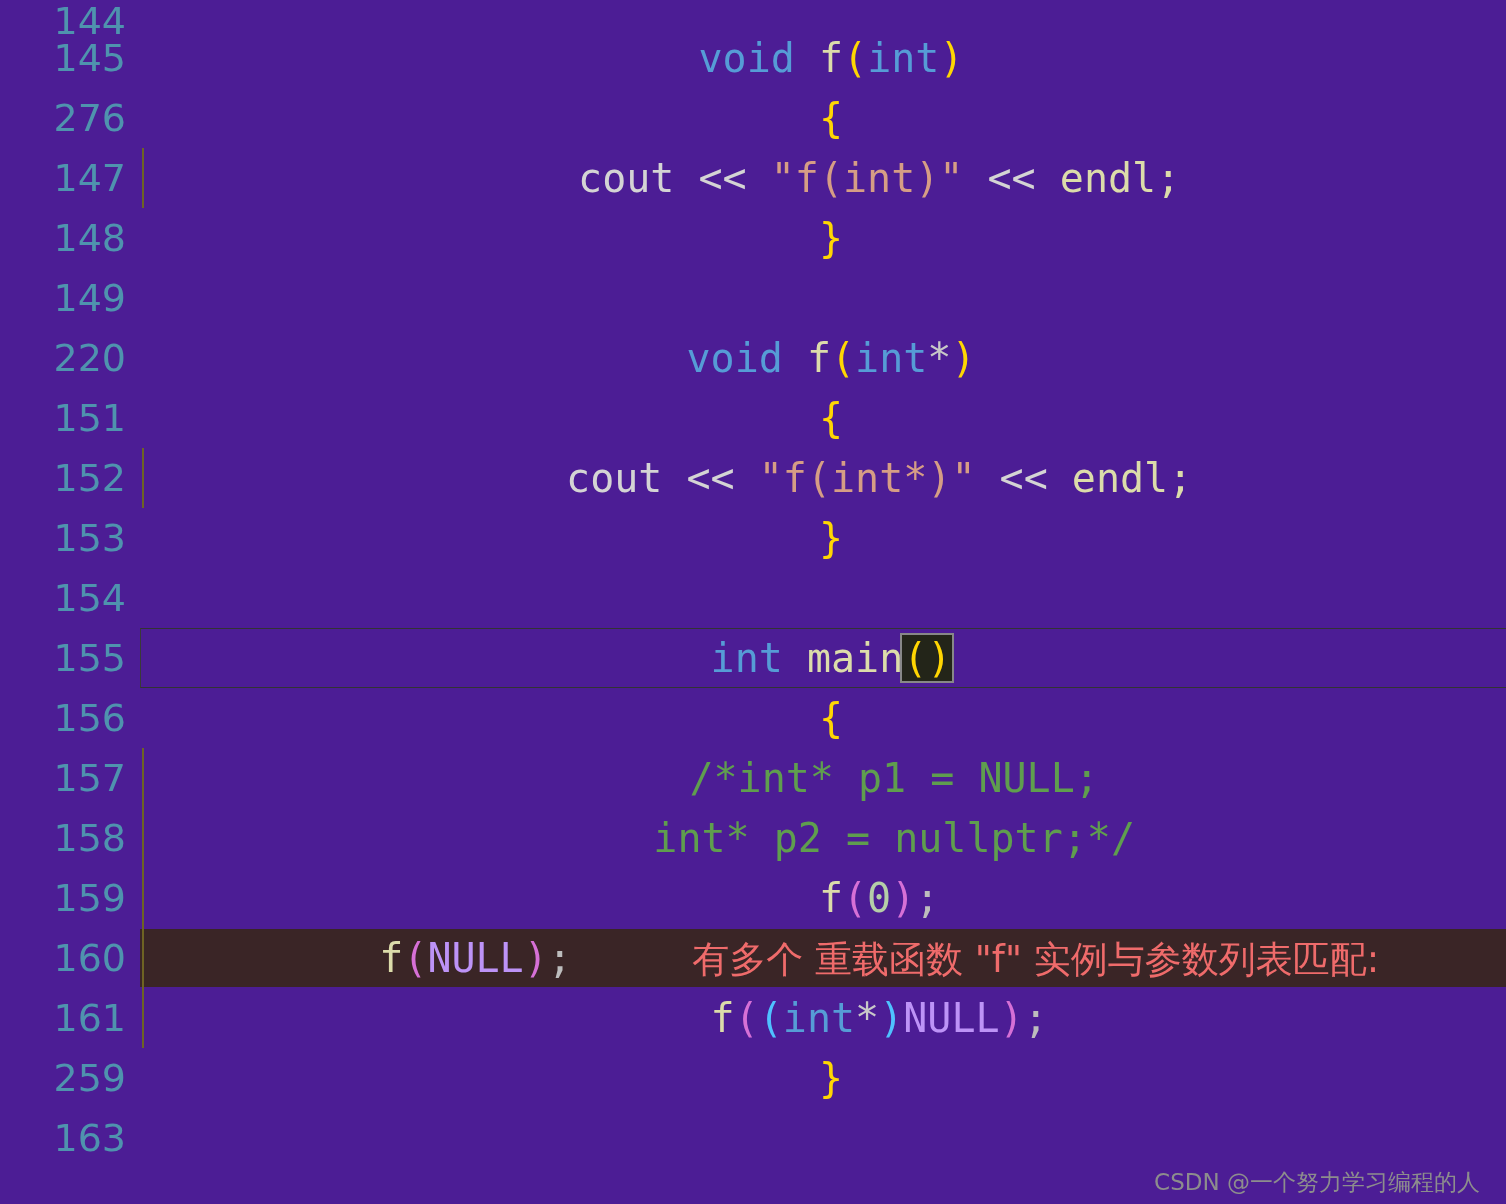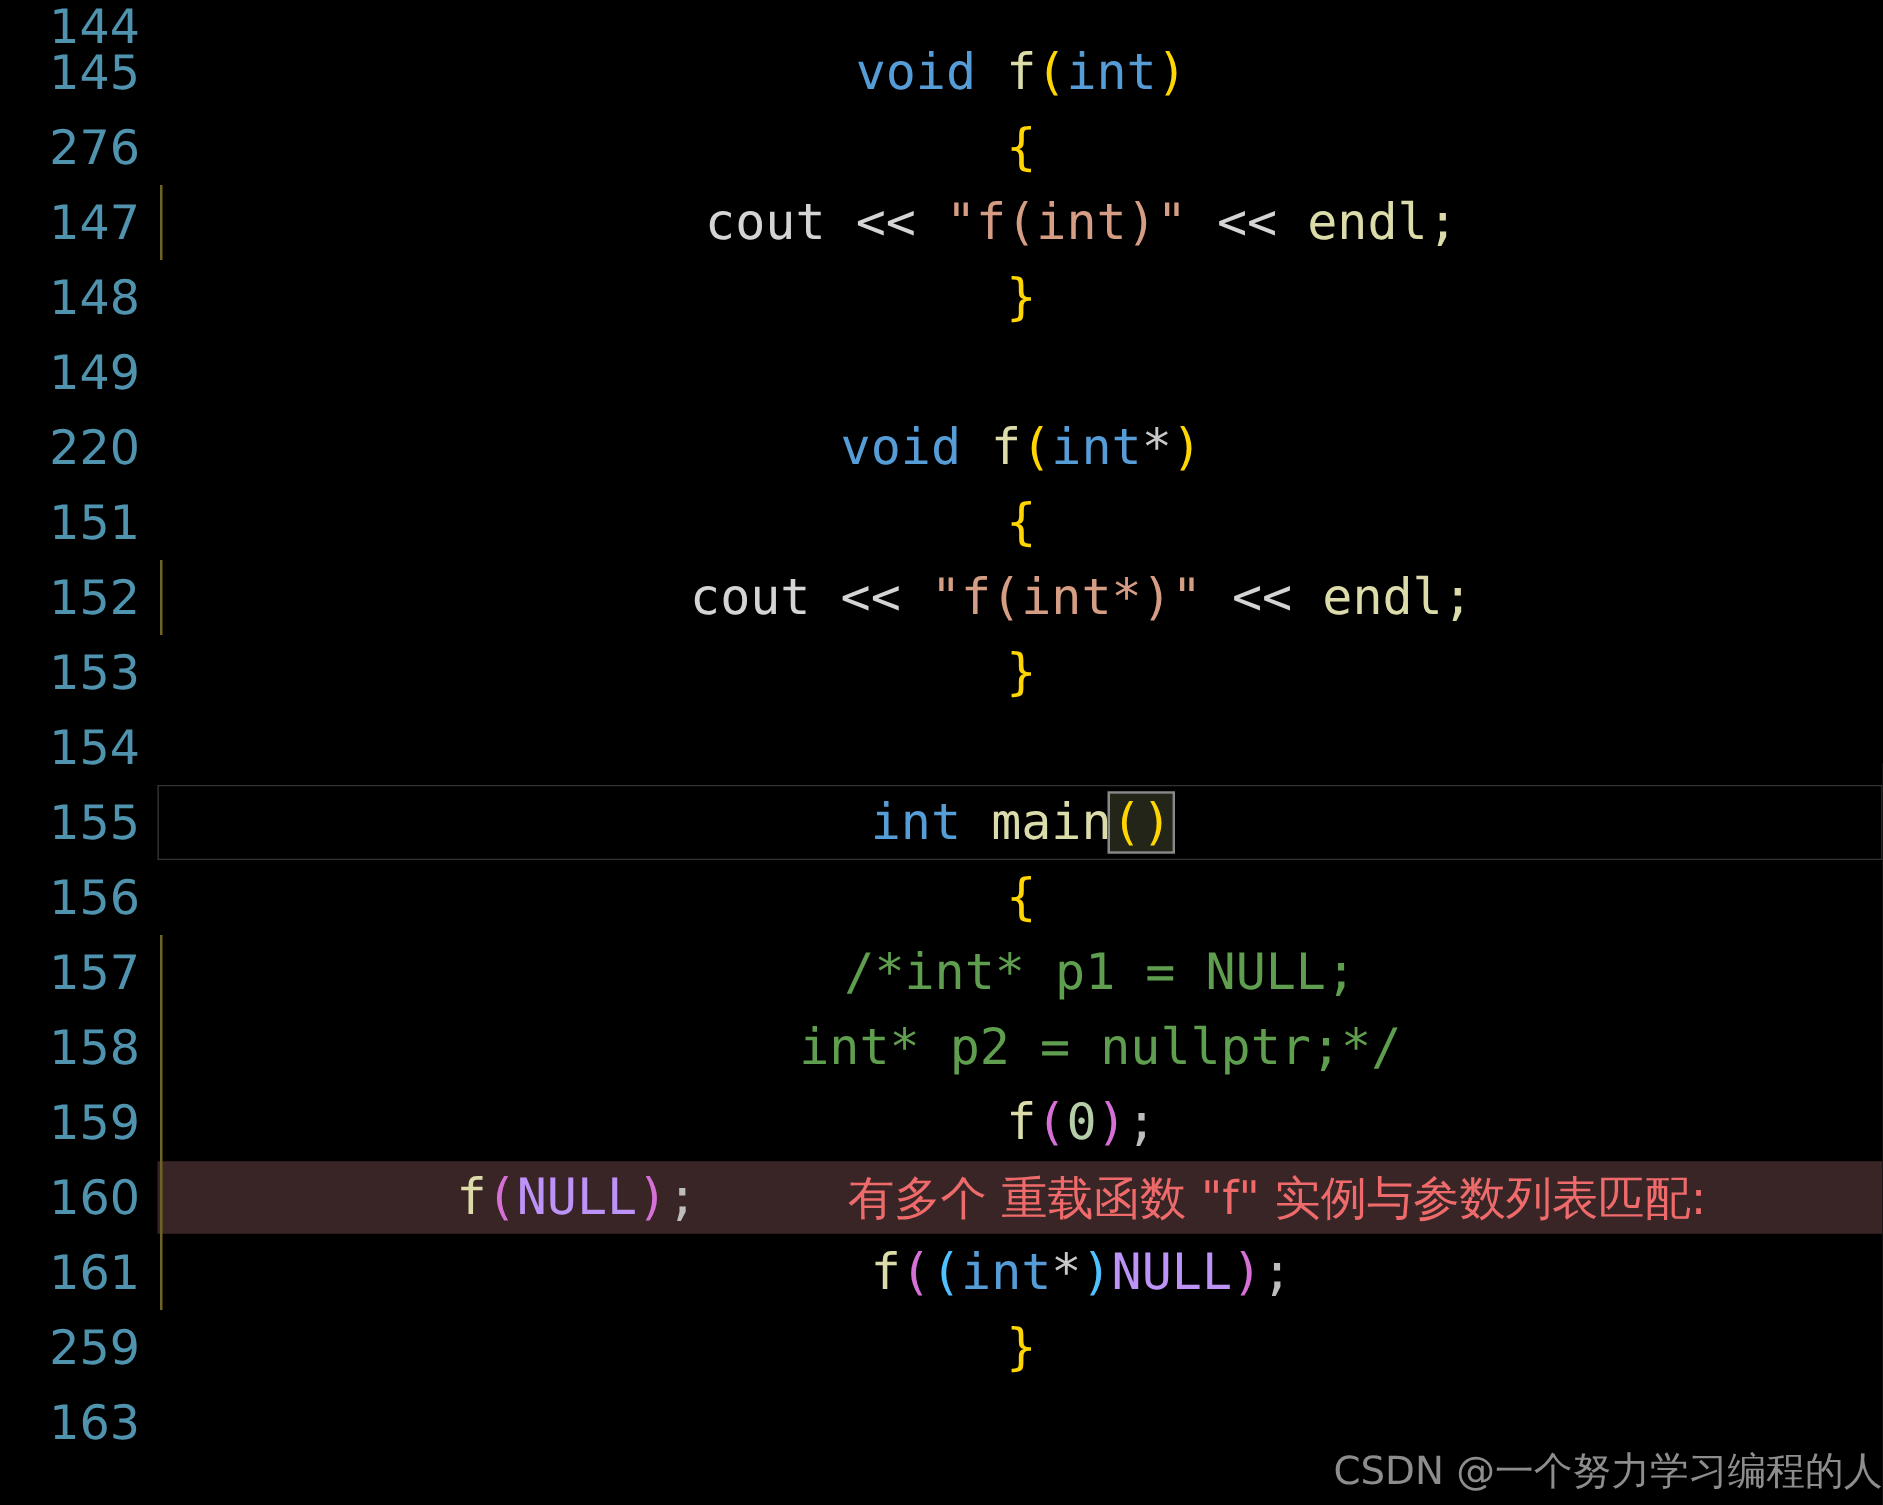--- a/index.html
+++ b/index.html
@@ -11,21 +11,22 @@
   body {
     width: 1506px; height: 1204px;
     overflow: hidden;
     font-family: "DejaVu Sans Mono", "Liberation Mono", monospace;
   }
 
   #editor {
     position: relative;
     width: 1506px;
     height: 1204px;
-    background: #000000;
+    background: #4c1d95;
+    padding-left: 14px;
   }
 
   
   .row {
     position: relative;
     height: 60px;
     width: 1506px;
     display: flex;
     align-items: center;
   }
@@ -118,24 +119,24 @@
 
   .err-msg {
     color: #ef6b6b;
     font-family: "DejaVu Sans", "Liberation Sans", sans-serif;
     font-size: 37px;
   }
 
   
   .watermark {
     position: absolute;
-    right: 0;
+    right: 26px;
     bottom: 6px;
     color: #8d8d8d;
-    font-size: 31px;
+    font-size: 23px;
     font-family: "DejaVu Sans", "Liberation Sans", sans-serif;
     user-select: none;
   }
 </style>
 </head>
 <body>
 
 <div id="editor">
 
   <div class="row first">

